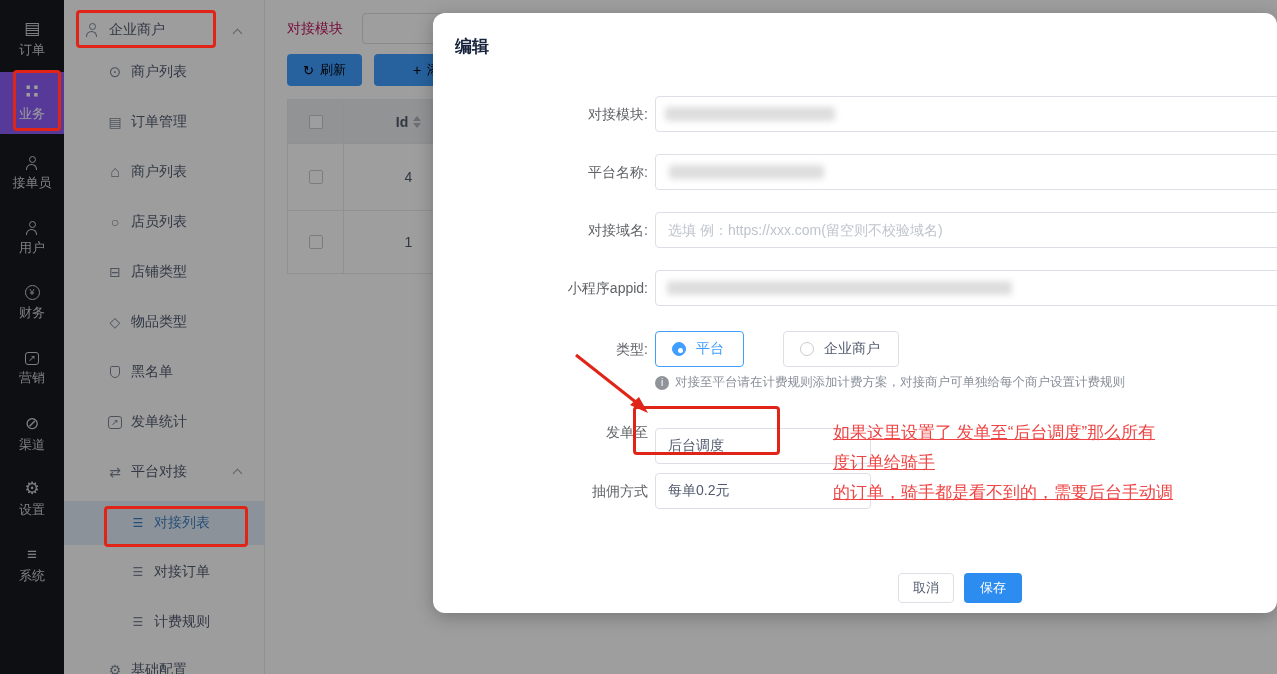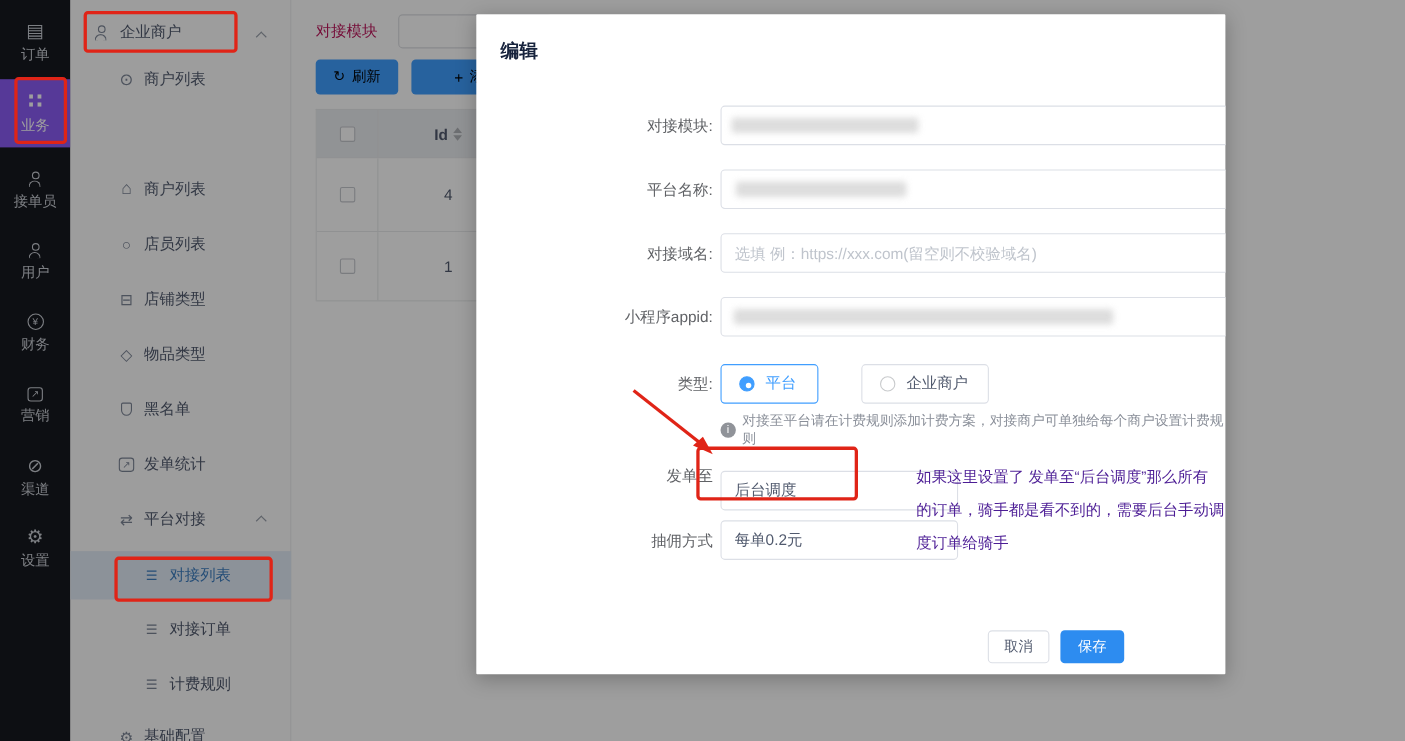--- a/index.html
+++ b/index.html
@@ -58,35 +58,35 @@
     border:1px solid #dcdee2; border-radius:4px; }
   .btn-blue { position:absolute; height:32px; background:#409eff; color:#000000; border:none; border-radius:4px;
     font-size:13px; display:inline-flex; align-items:center; justify-content:center; gap:6px; cursor:pointer;
     font-family:inherit; }
   .tbl { position:absolute; left:22px; top:99px; width:640px; border:1px solid #e8eaec; border-bottom:none; }
   .tr { display:flex; border-bottom:1px solid #e8eaec; background:#fff; }
   .tr.head { background:#ebedf0; height:44px; }
   .tr.body1 { height:67px; } .tr.body2 { height:63px; }
   .td { display:flex; align-items:center; justify-content:center; font-size:14px; color:#515a6e; }
   .td.c1 { width:56px; border-right:1px solid #e8eaec; }
-  .td.c2 { width:130px; border-right:3px solid #14b8a6; }
+  .td.c2 { width:130px; border-right:1px solid #14b8a6; }
   .td.rest { flex:1; }
   .tr.head .td { font-weight:bold; color:#515a6e; }
   .cbx { width:14px; height:14px; border:1px solid #c5c8ce; border-radius:2px; background:#fff; }
   .sortc { display:inline-flex; flex-direction:column; gap:2px; margin-left:5px; }
   .sortc i { width:0; height:0; border-left:4px solid transparent; border-right:4px solid transparent; }
   .sortc .up { border-bottom:5px solid #b0b3b8; }
   .sortc .dn { border-top:5px solid #b0b3b8; }
 
   
   #overlay { position:absolute; inset:0; background:rgba(0,0,0,0.38); z-index:5; }
 
   
-  .modal { position:absolute; left:433px; top:13px; width:681px; height:600px; background:#fff; z-index:10;
-    border-radius:1px; box-shadow:0 4px 18px rgba(0,0,0,0.25); overflow:hidden; }
+  .modal { position:absolute; left:433px; top:13px; width:844px; height:600px; background:#fff; z-index:10;
+    border-radius:12px; box-shadow:0 4px 18px rgba(0,0,0,0.25); overflow:hidden; }
   .m-title { position:absolute; left:22px; top:22px; font-size:17px; color:#17233d; }
   .f-label { position:absolute; width:215px; text-align:right; font-size:14px; color:#606266; line-height:36px; }
   .f-input { position:absolute; left:222px; height:36px; background:#fff; border:1px solid #dcdfe6;
     border-radius:4px; font-size:14px; color:#515a6e; padding:0 12px; font-family:inherit; outline:none; }
   .f-wide { width:640px; }
   .f-short { width:216px; }
   .f-input::placeholder { color:#bfc4cc; }
   .smudge { position:absolute; height:14px; border-radius:3px; background:#d7d7d7; filter:blur(3px); opacity:.85; }
   .radio-box { position:absolute; height:36px; border:1px solid #dcdfe6; border-radius:4px; display:flex;
     align-items:center; gap:10px; padding:0 16px; font-size:14px; color:#515a6e; cursor:pointer; background:#fff; }
@@ -99,21 +99,21 @@
   .info-i { display:inline-flex; width:14px; height:14px; border-radius:50%; background:#909399; color:#fff;
     font-size:10px; align-items:center; justify-content:center; font-style:normal; }
   .btn-cancel { position:absolute; width:56px; height:30px; background:#fff; border:1px solid #dcdfe6;
     border-radius:4px; color:#515a6e; font-size:13px; cursor:pointer; font-family:inherit; }
   .btn-save { position:absolute; width:58px; height:30px; background:#2d8cf0; border:none; border-radius:4px;
     color:#fff; font-size:13px; cursor:pointer; font-family:inherit; }
 
   
   .ann { position:absolute; z-index:20; pointer-events:none; }
   .rbox { border:3px solid #e02417; border-radius:4px; }
-  .note { font-size:14px; line-height:30px; color:#4c1d95; font-weight:500; white-space:nowrap; }
+  .note { font-size:17px; line-height:30px; color:#ef4444; font-weight:500; white-space:nowrap;text-decoration:underline; }
 </style>
 </head>
 <body>
 
 <div id="screen">
 
   <nav class="sb1">
     <div class="sb1-item" style="top:8px">
       <span class="glyph g-order"></span>
       <span class="lbl">订单</span>
@@ -138,32 +138,40 @@
       <span class="boxar">↗</span>
       <span class="lbl">营销</span>
     </div>
     <div class="sb1-item" style="top:403px">
       <span class="glyph g-compass"></span>
       <span class="lbl">渠道</span>
     </div>
     <div class="sb1-item" style="top:468px">
       <span class="glyph g-gear"></span>
       <span class="lbl">设置</span>
+    </div>
+    <div class="sb1-item" style="top:534px">
+      <span class="glyph g-sys"></span>
+      <span class="lbl">系统</span>
     </div>
   </nav>
 
   <nav class="sb2">
     <div class="sm-item lvl1" style="top:8px">
       <span class="mi picon"></span>
       <span>企业商户</span>
       <i class="chev" style="top:22px"></i>
     </div>
     <div class="sm-item lvl2" style="top:50px">
       <span class="mi g-ring"></span>
       <span>商户列表</span>
+    </div>
+    <div class="sm-item lvl2" style="top:100px">
+      <span class="mi g-doc"></span>
+      <span>订单管理</span>
     </div>
     <div class="sm-item lvl2" style="top:150px">
       <span class="mi g-home"></span>
       <span>商户列表</span>
     </div>
     <div class="sm-item lvl2" style="top:200px">
       <span class="mi g-circ"></span>
       <span>店员列表</span>
     </div>
     <div class="sm-item lvl2" style="top:250px">
@@ -302,17 +310,17 @@
   <div class="ann rbox" style="left:104px; top:506px; width:144px; height:41px;"></div>
   <div class="ann rbox" style="left:633px; top:406px; width:147px; height:49px;"></div>
 
   <svg class="ann" style="left:550px; top:345px;" width="110" height="80">
     <line x1="26" y1="10" x2="92" y2="62" stroke="#e02417" stroke-width="3"></line>
     <polygon points="98,68 80,60 89,52" fill="#e02417"></polygon>
   </svg>
 
   <div class="ann note" style="left:833px; top:418px;">
     <div>如果这里设置了 发单至“后台调度”那么所有</div>
+    <div>度订单给骑手</div>
     <div>的订单，骑手都是看不到的，需要后台手动调</div>
-    <div>度订单给骑手</div>
   </div>
 
 </div>
 
 </body></html>

